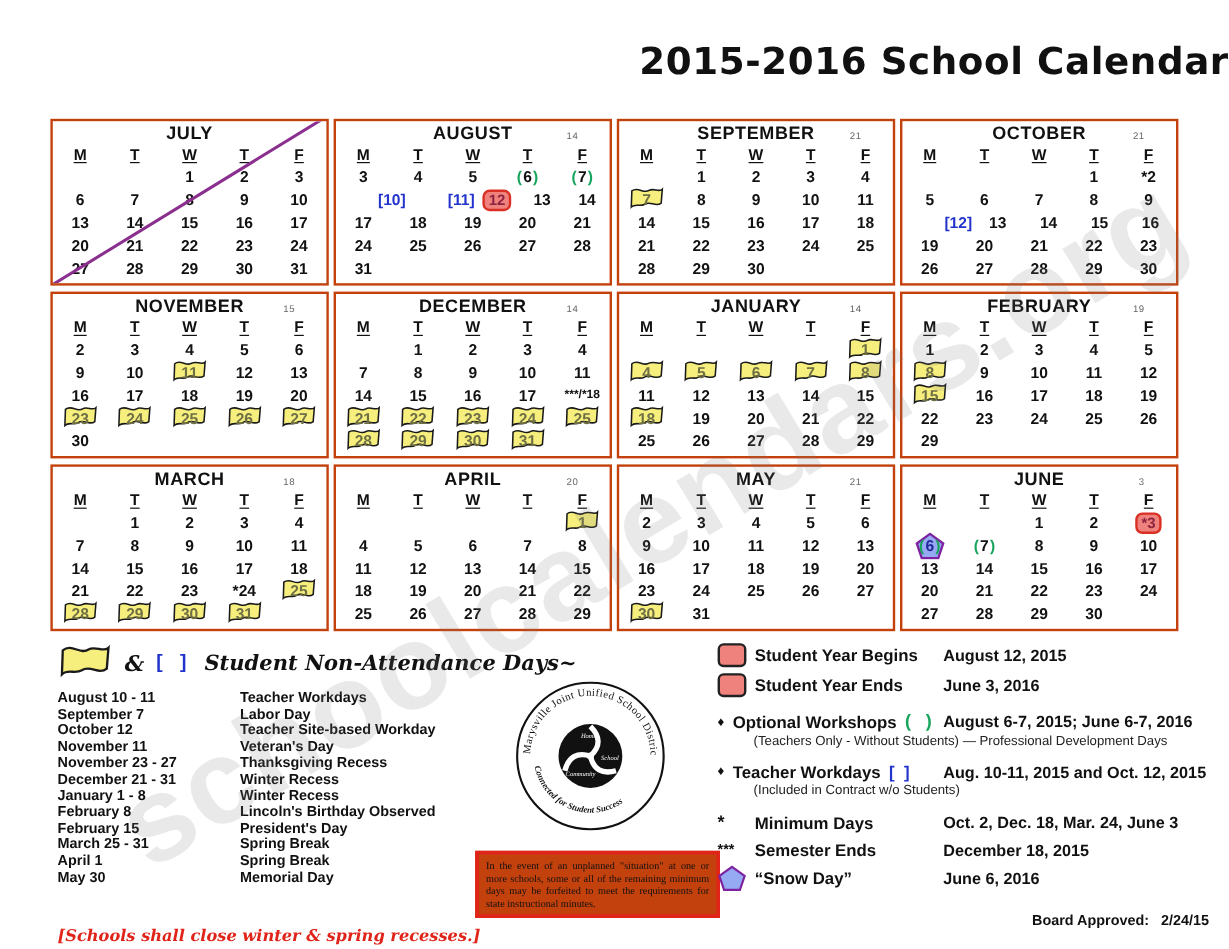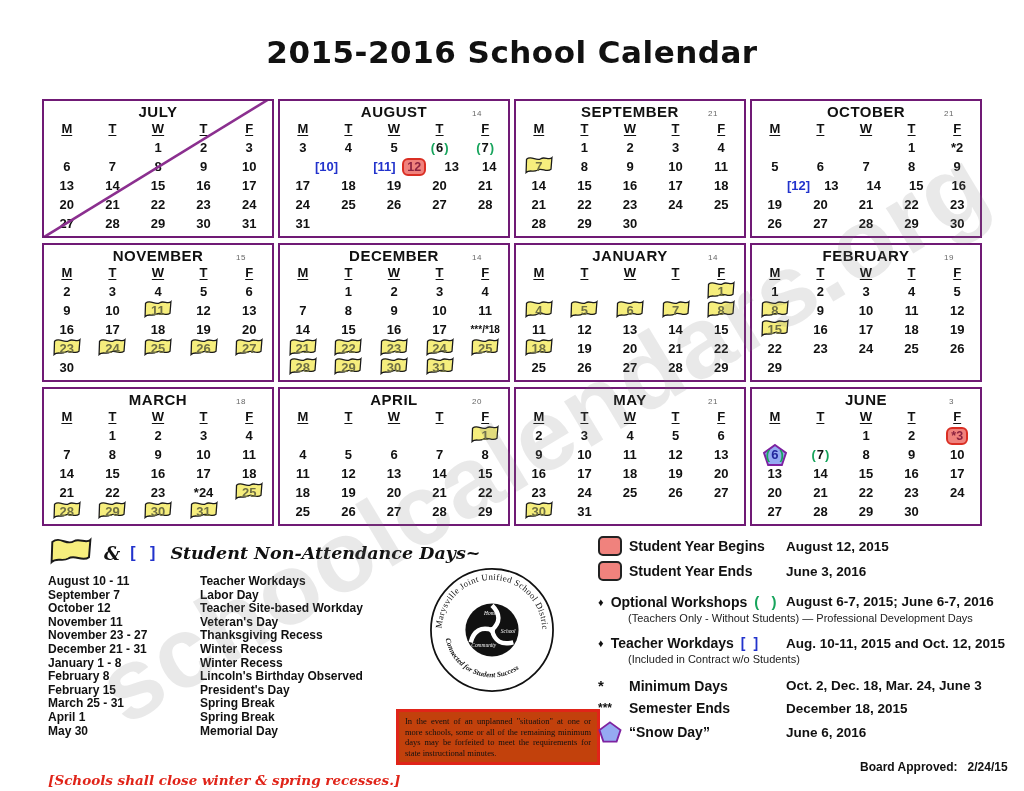--- a/index.html
+++ b/index.html
@@ -3,29 +3,29 @@
 <meta charset="utf-8">
 <style>
   html,body{margin:0;padding:0;background:#fff;}
   .page{position:relative;width:1024px;height:791px;background:#fff;overflow:hidden;
         font-family:"Liberation Sans",sans-serif;color:#111;}
 
   .watermark{position:absolute;left:78px;top:648px;transform:rotate(-31deg);transform-origin:0 0;
              font:700 100px "Liberation Sans",sans-serif;color:rgba(125,125,125,0.17);
              letter-spacing:2px;white-space:nowrap;pointer-events:none;z-index:6;}
 
-  .title{position:absolute;top:34px;left:0;width:100%;text-align:center;margin:0;
+  .title{position:absolute;top:34px;left:0;width:100%;text-align:right;margin:0;
          font-family:"DejaVu Sans",sans-serif;font-size:31px;font-weight:700;letter-spacing:.5px;}
   .stats{position:absolute;top:82px;right:88px;display:flex;gap:30px;
          font-family:"Liberation Serif",serif;font-size:12px;color:#222;}
 
   
   .months-grid{position:absolute;left:42px;top:99px;width:940px;display:grid;
                grid-template-columns:repeat(4,1fr);column-gap:4px;row-gap:5px;z-index:1;}
-  .month-box{height:139px;border:2px solid #701a75;position:relative;background:#fff;padding-top:1px;
+  .month-box{height:139px;border:2px solid #c2410c;position:relative;background:#fff;padding-top:1px;
              box-sizing:border-box;overflow:hidden;}
   .month-title{text-align:center;font-weight:700;font-size:15px;height:19px;line-height:19px;
                letter-spacing:.5px;position:relative;}
   .month-count{position:absolute;right:26px;top:2px;font-size:8px;font-weight:400;color:#666;}
   .weekday-row,.week-row{display:grid;grid-template-columns:repeat(5,1fr);}
   .weekday{text-align:center;font-weight:700;font-size:13px;height:17px;
            text-decoration:underline;text-underline-offset:2px;}
   .day-cell{position:relative;display:flex;align-items:center;justify-content:center;
             height:19px;font-weight:700;font-size:13px;}
   .day-num{position:relative;z-index:2;}

